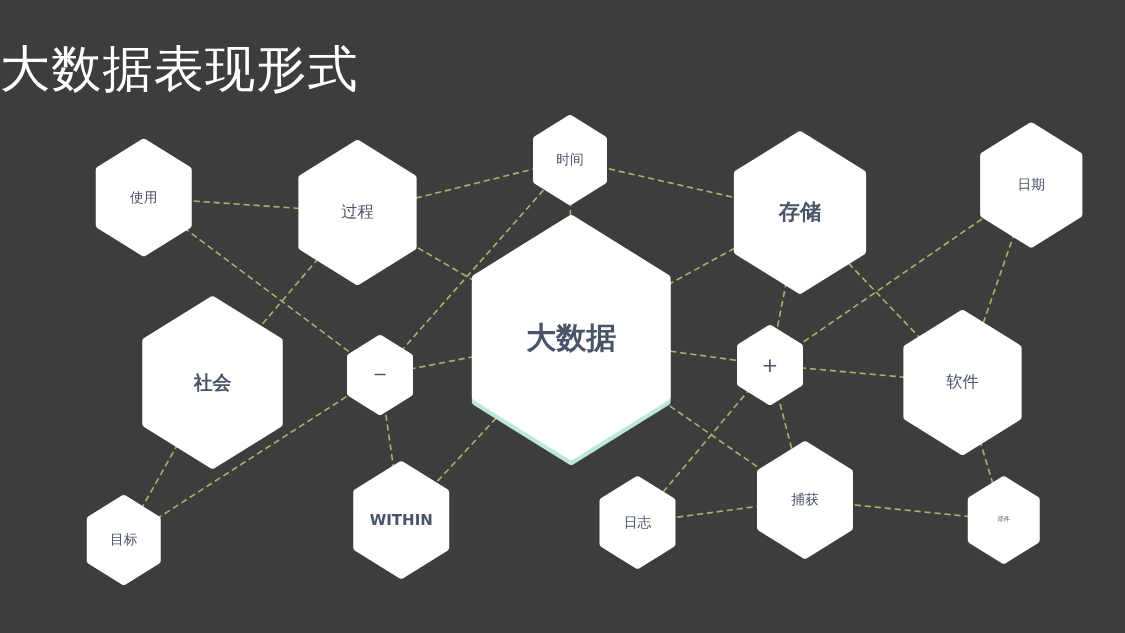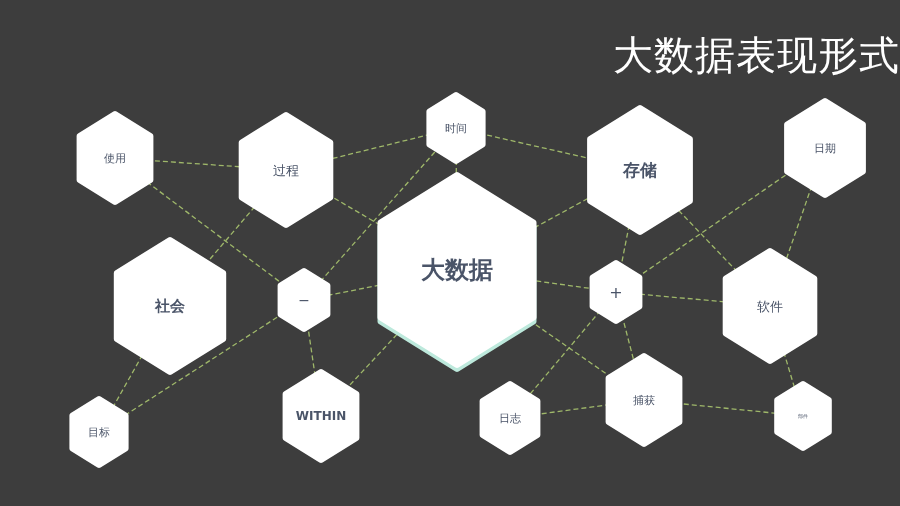--- a/index.html
+++ b/index.html
@@ -1,17 +1,17 @@
 <!DOCTYPE html>
 <html><head>
 <meta charset="utf-8">
 <style>
   html, body { margin:0; padding:0; }
   body { width:900px; height:506px; background:#3d3d3d; overflow:hidden; position:relative; font-family:"DejaVu Sans","Liberation Sans",sans-serif; }
-  .title { position:absolute; left:0; top:28px; width:900px; text-align:right; color:#ffffff; font-size:40px; font-weight:normal; letter-spacing:1px; }
+  .title { position:absolute; left:0; top:28px; width:900px; text-align:left; color:#ffffff; font-size:40px; font-weight:normal; letter-spacing:1px; }
   svg.net { position:absolute; left:0; top:0; }
   .edge { stroke:#9fb86a; stroke-width:1.3; stroke-dasharray:5 3; fill:none; }
   .hex { fill:#ffffff; }
   .hex-shadow { fill:#bde9dc; }
   .lbl { fill:#4a5468; text-anchor:middle; dominant-baseline:central; font-family:"DejaVu Sans","Liberation Sans",sans-serif; }
 </style>
 </head>
 <body>
 
 <div class="title">大数据表现形式</div>

